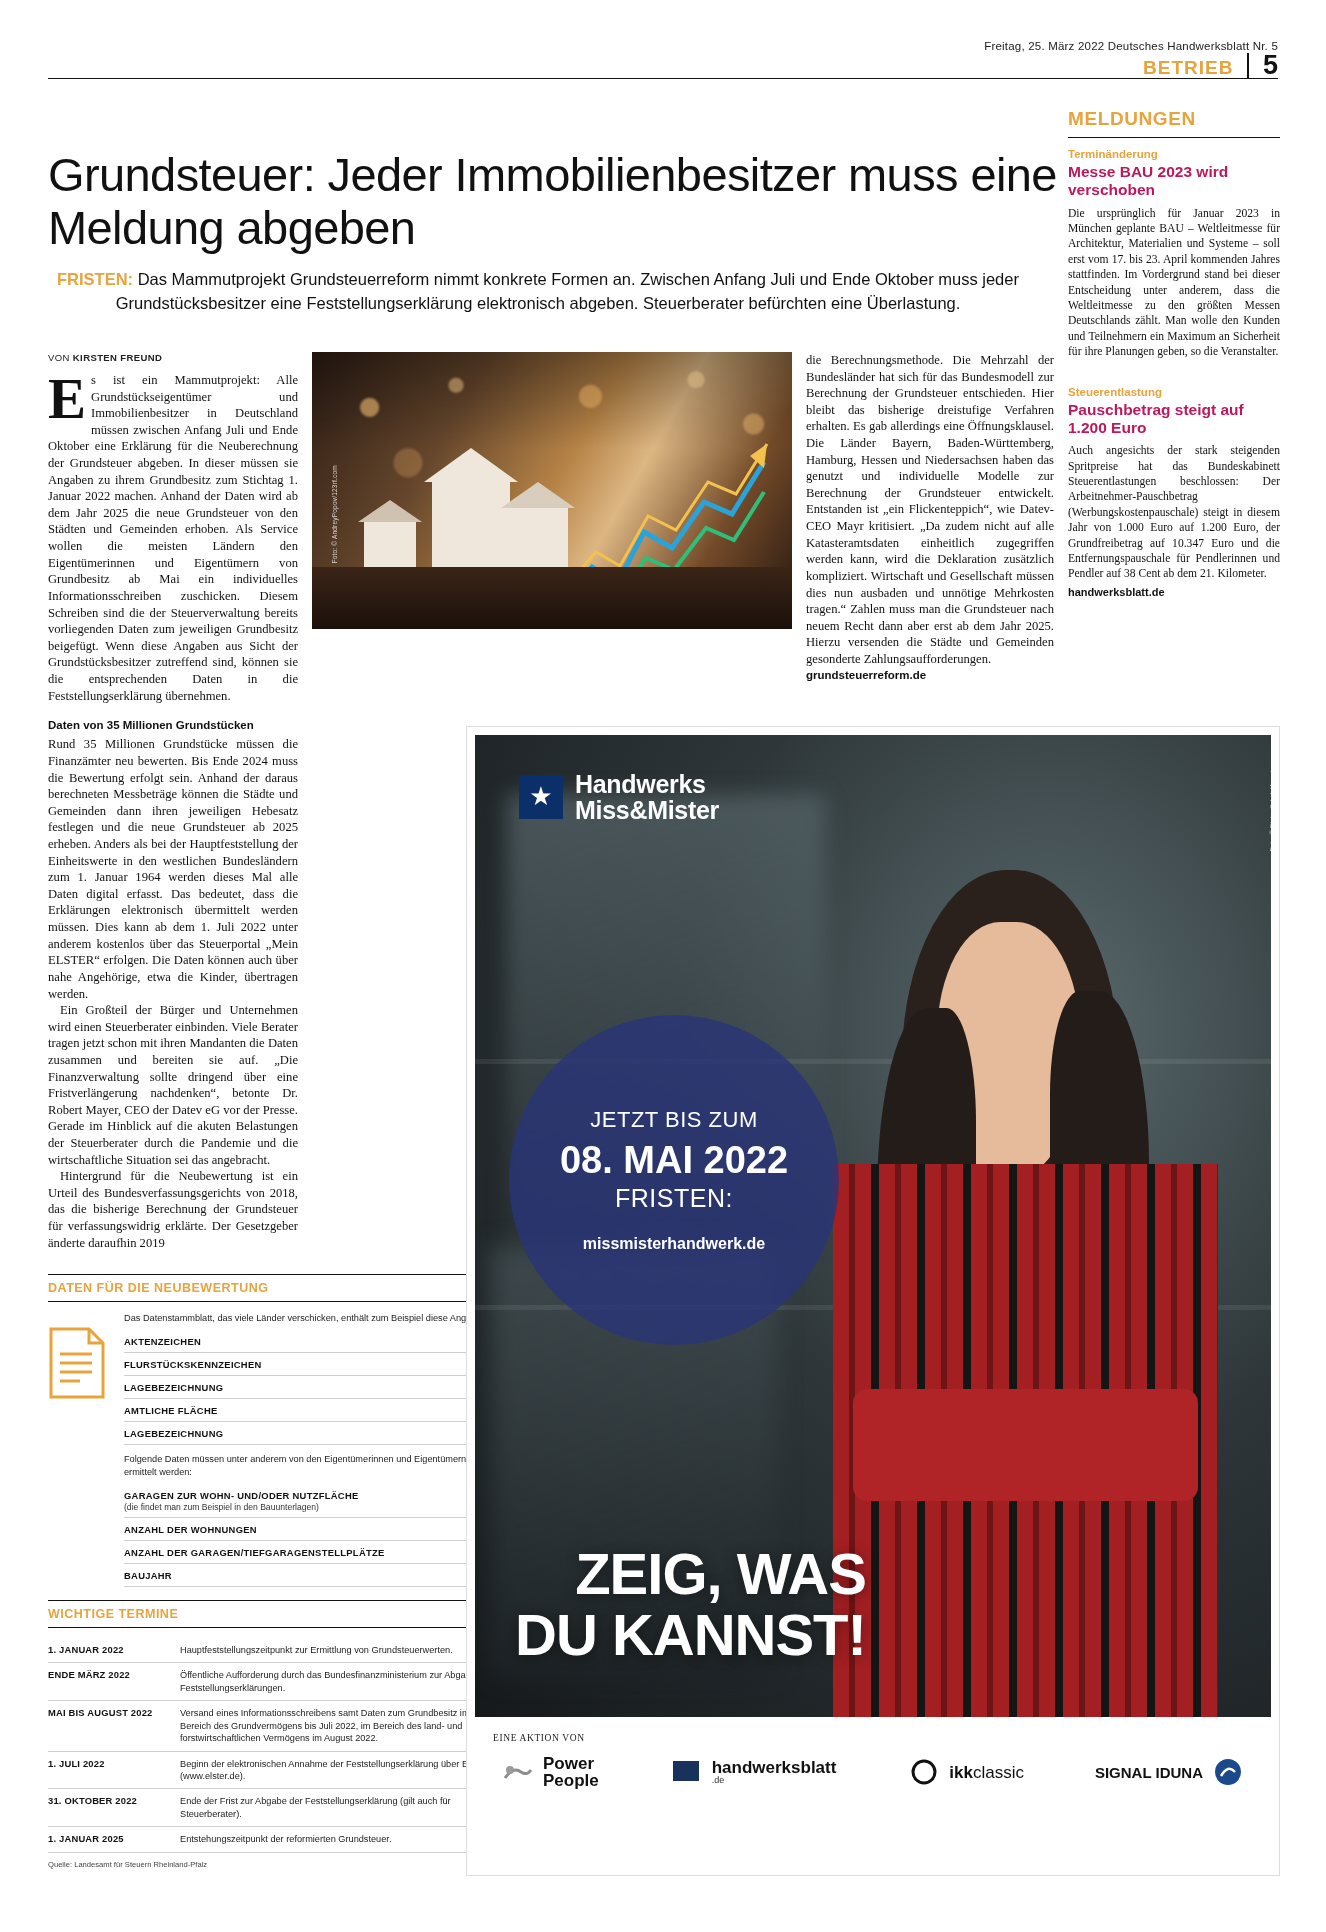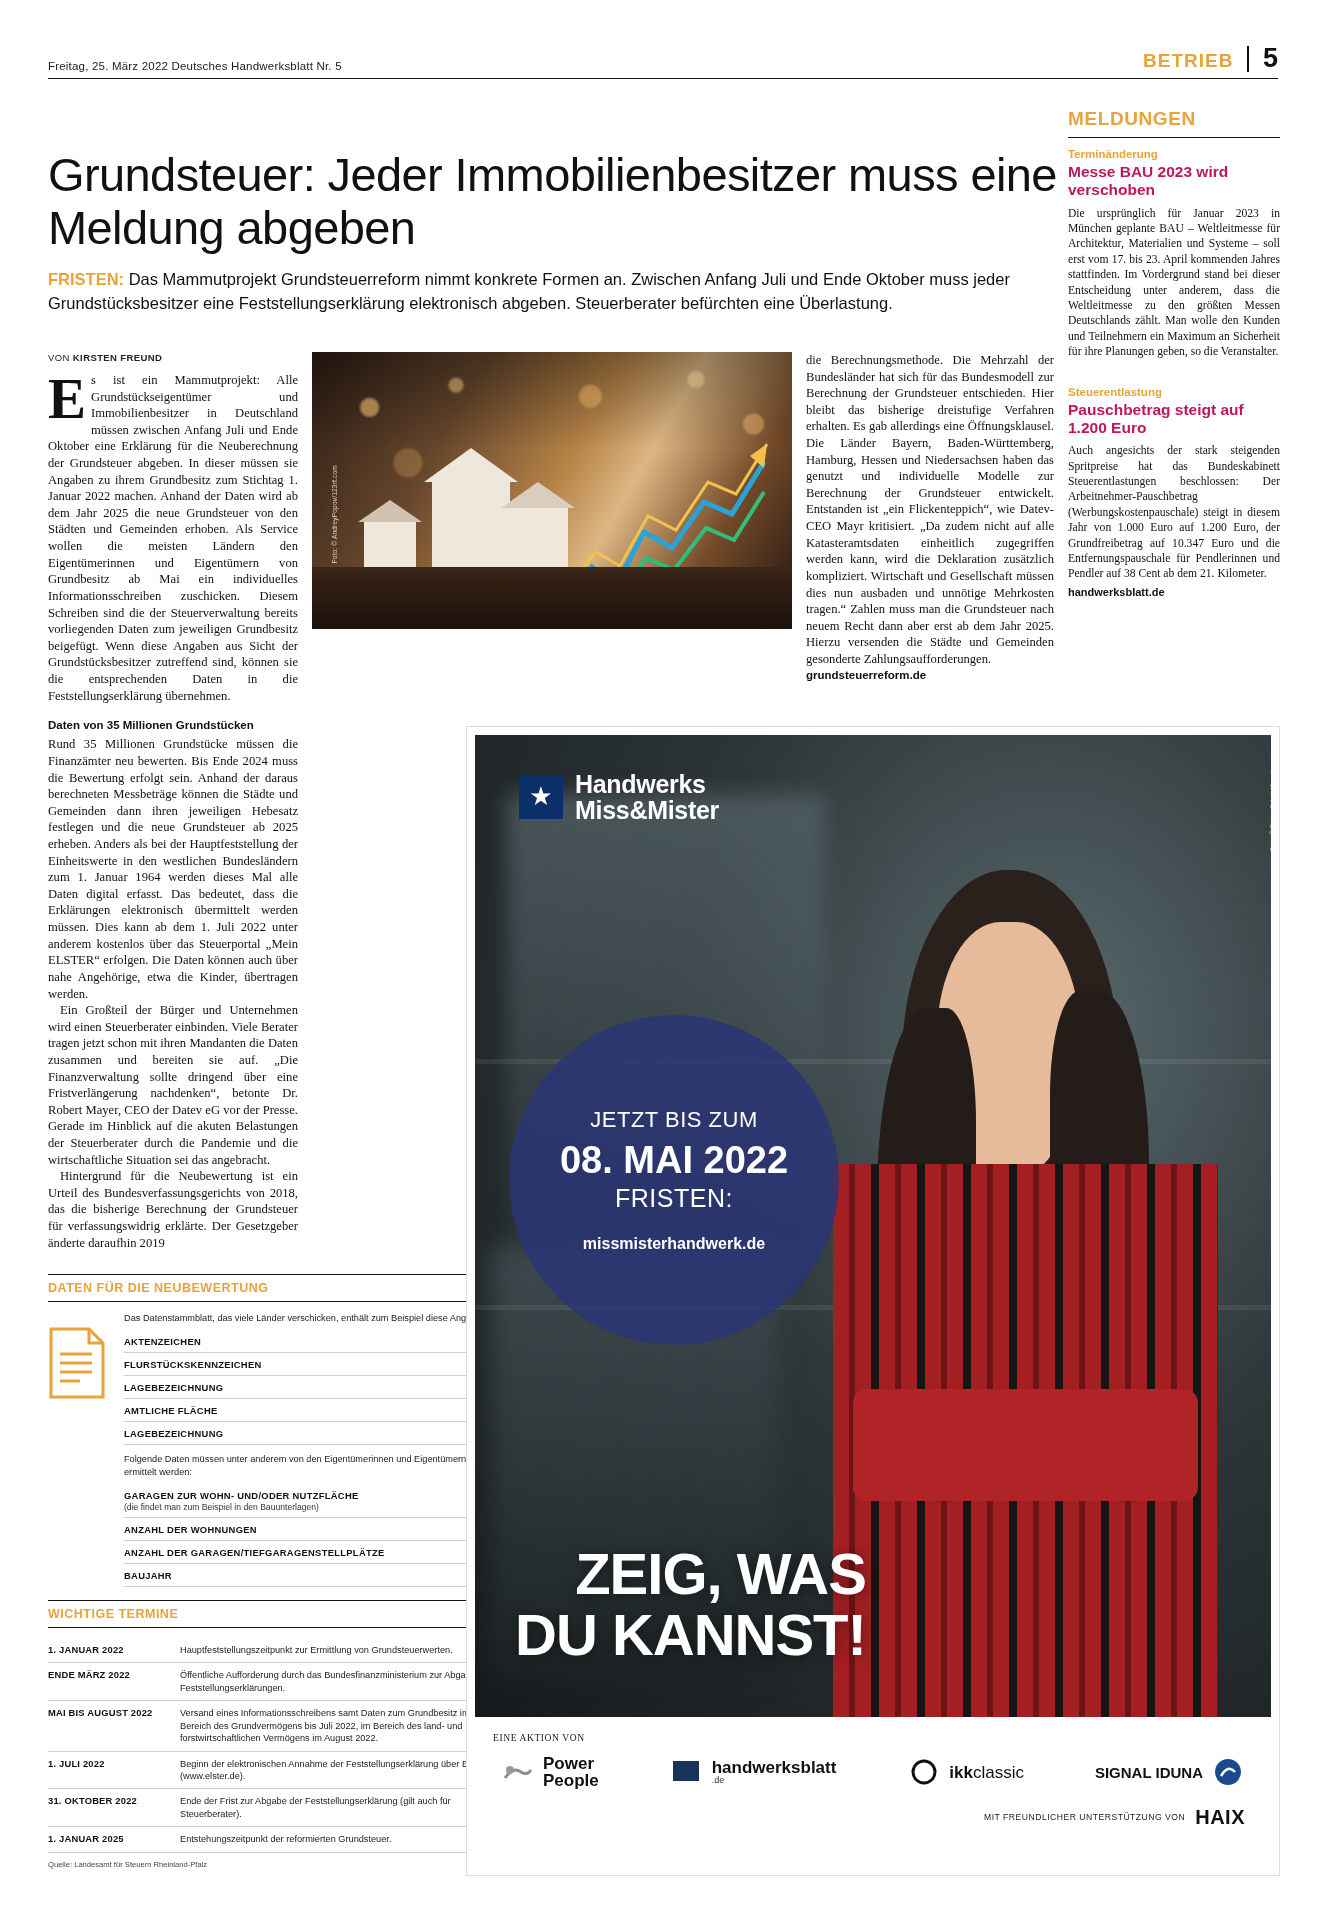--- a/index.html
+++ b/index.html
@@ -12,20 +12,21 @@
     overflow:hidden;
   }
   .page{position:relative;width:1326px;height:1932px;}
 
   
   .masthead{
     position:absolute; left:48px; top:40px; right:48px; height:32px;
     display:flex; align-items:flex-end; justify-content:space-between;
     border-bottom:1.5px solid #111;
     padding-bottom:6px;
+    flex-direction:column;
   }
   .masthead .left{
     font-family:"Liberation Sans", sans-serif;
     font-size:11.5px; color:#222; letter-spacing:.2px;
   }
   .masthead .right{
     display:flex; align-items:flex-end; gap:14px;
   }
   .masthead .section{
     font-family:"Liberation Sans", sans-serif;
@@ -40,21 +41,21 @@
   
   .headline{
     position:absolute; left:48px; top:118px; width:1010px;
     font-family:"Liberation Sans", sans-serif;
     font-weight:normal; font-size:47px; line-height:1.12; color:#111;
     letter-spacing:-0.6px;
   }
   .standfirst{
     position:absolute; left:48px; top:268px; width:980px;
     font-family:"Liberation Sans", sans-serif;
-    font-size:16.5px; line-height:1.45; color:#111;
+    font-size:16.5px; line-height:1.45; color:#111;text-align:center;
   }
   .standfirst .kicker{color:#e8a33d; font-weight:bold;}
 
   
   .byline{
     position:absolute; left:48px; top:352px; width:250px;
     font-family:"Liberation Sans", sans-serif;
     font-size:9.5px; letter-spacing:.4px; color:#222;
   }
   .byline b{letter-spacing:.4px;}
@@ -484,20 +485,16 @@
           <div class="mark">
             <svg width="28" height="28" viewBox="0 0 28 28">
                 <circle cx="14" cy="14" r="13" fill="#1b4a8c"></circle>
                 <path d="M7 18 q7 -12 14 -4" stroke="#fff" stroke-width="2.5" fill="none"></path>
               </svg>
           </div>
         </div>
 
       </div>
 
-      <div class="supported">
-        <span>MIT FREUNDLICHER UNTERSTÜTZUNG VON</span>
-        <span class="haix">HAIX</span>
-      </div>
     </div>
   </div>
 
 </div>
 
 </body></html>

